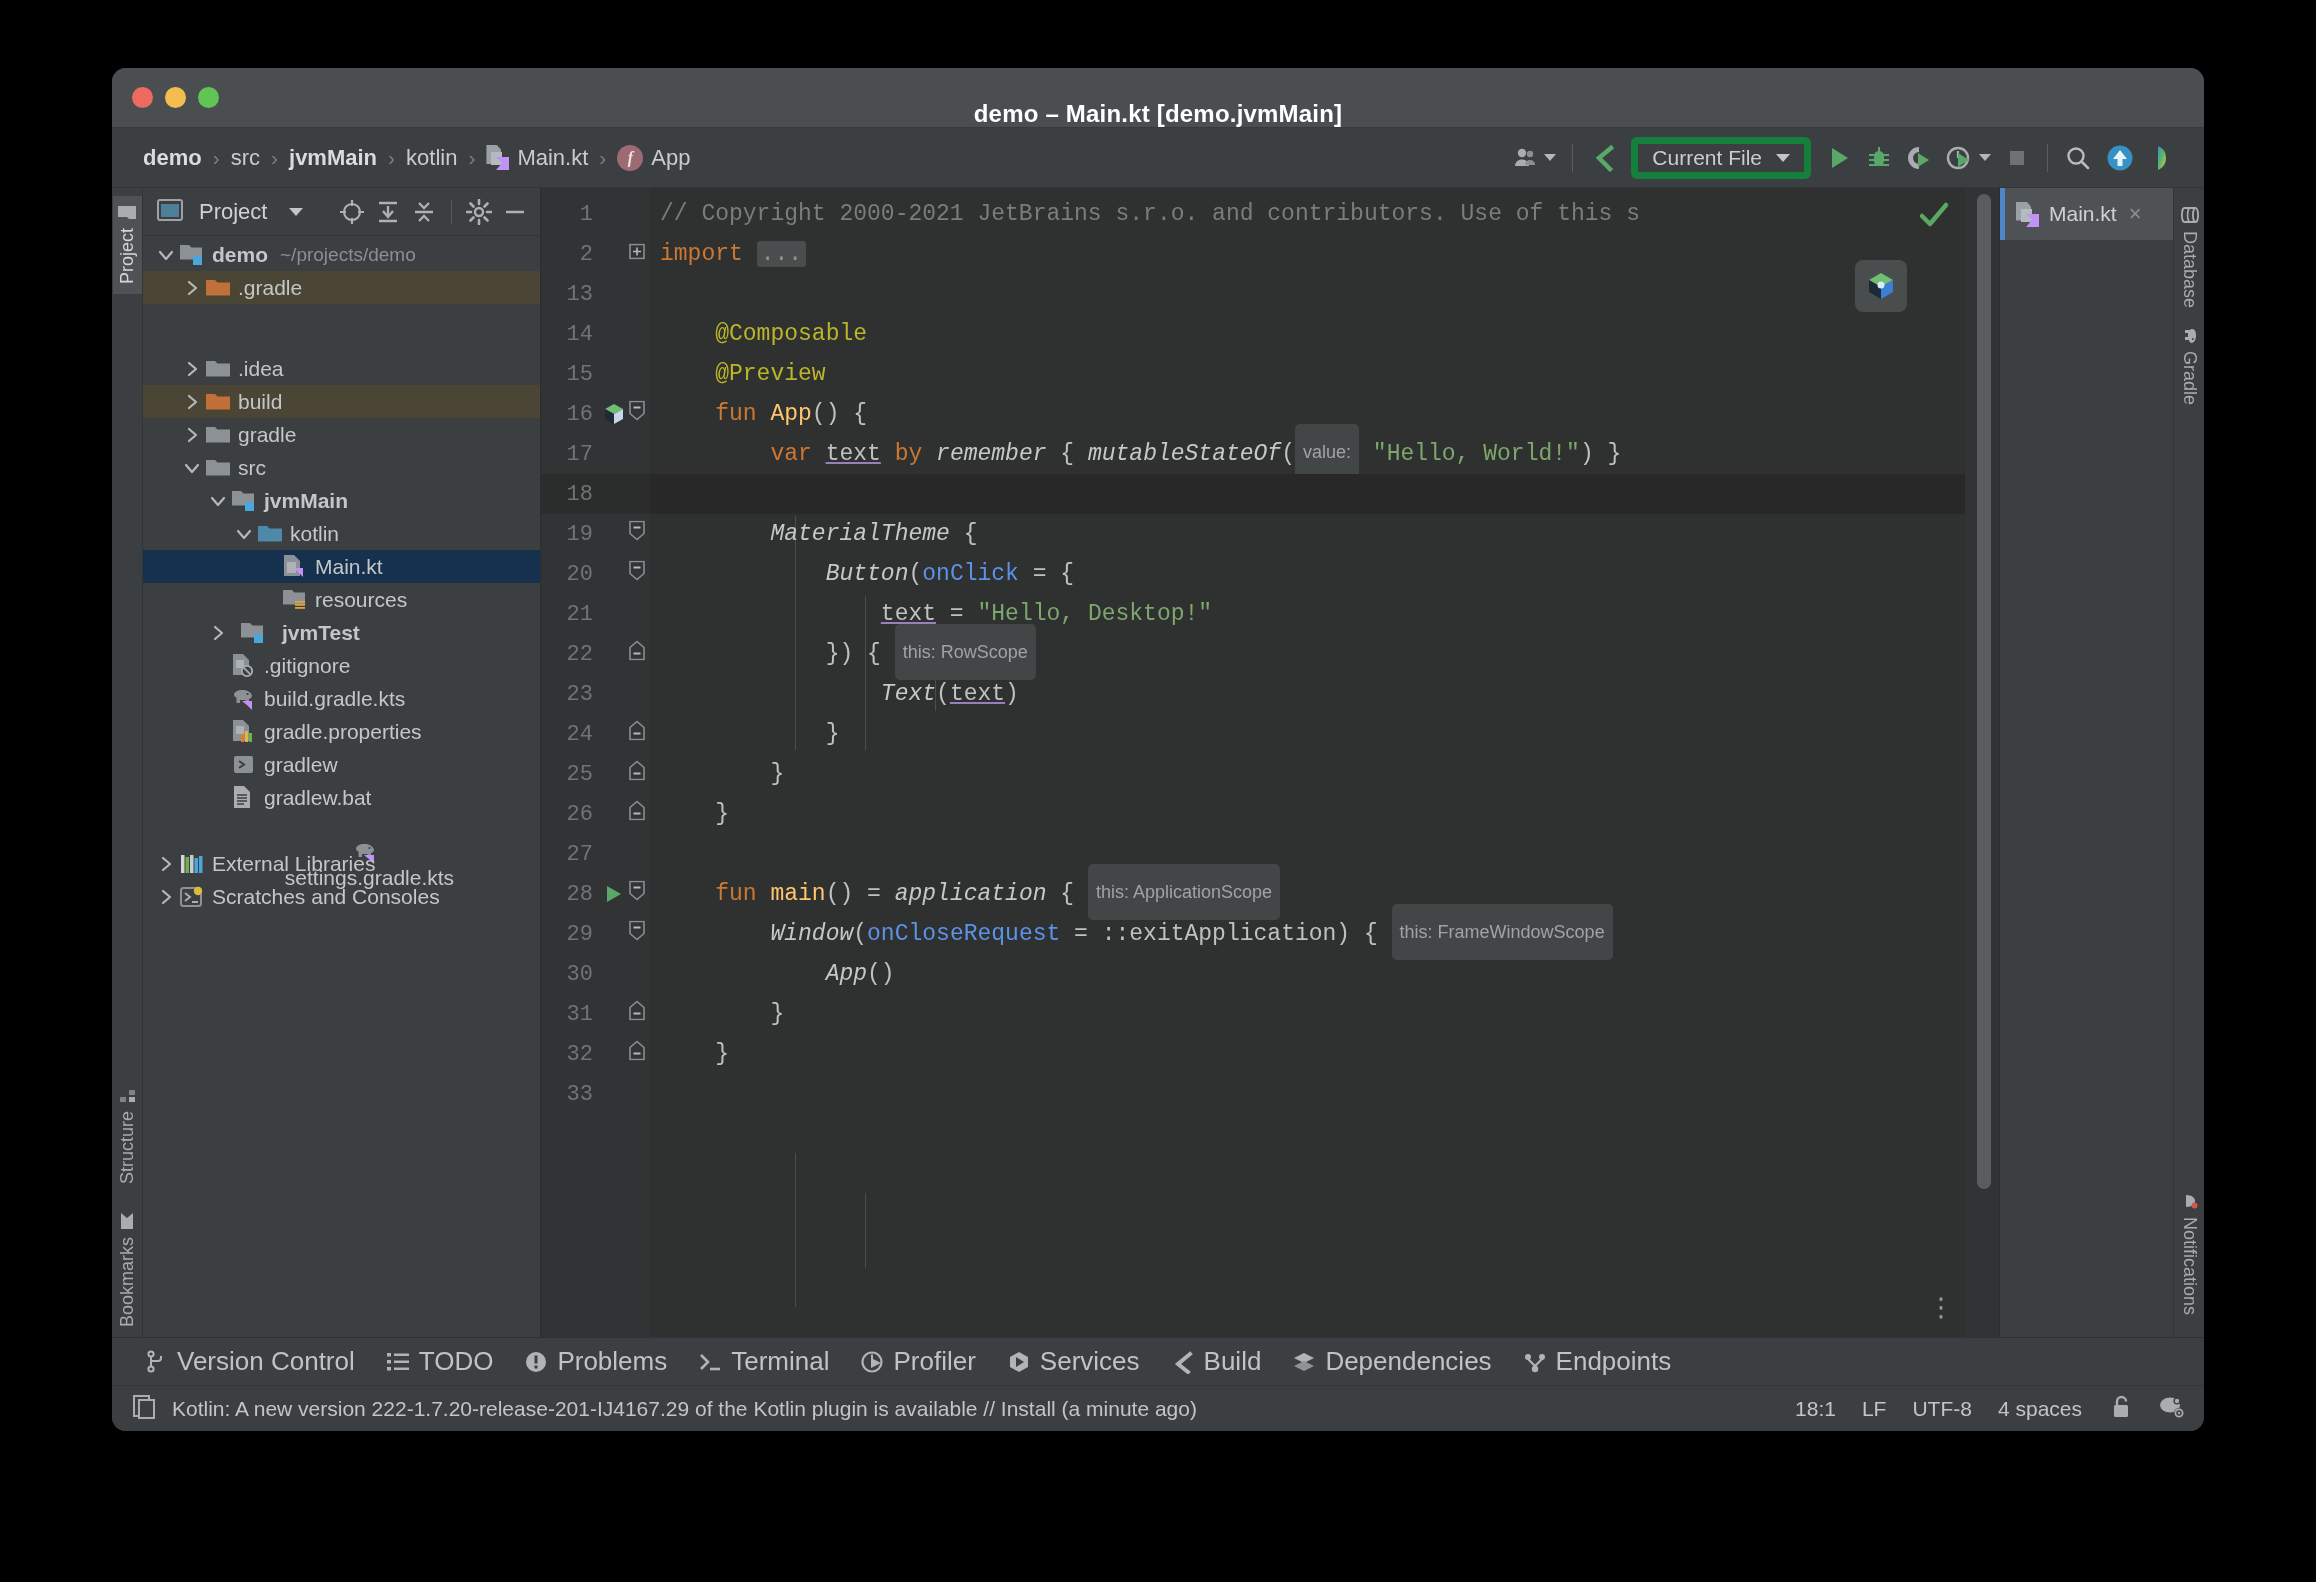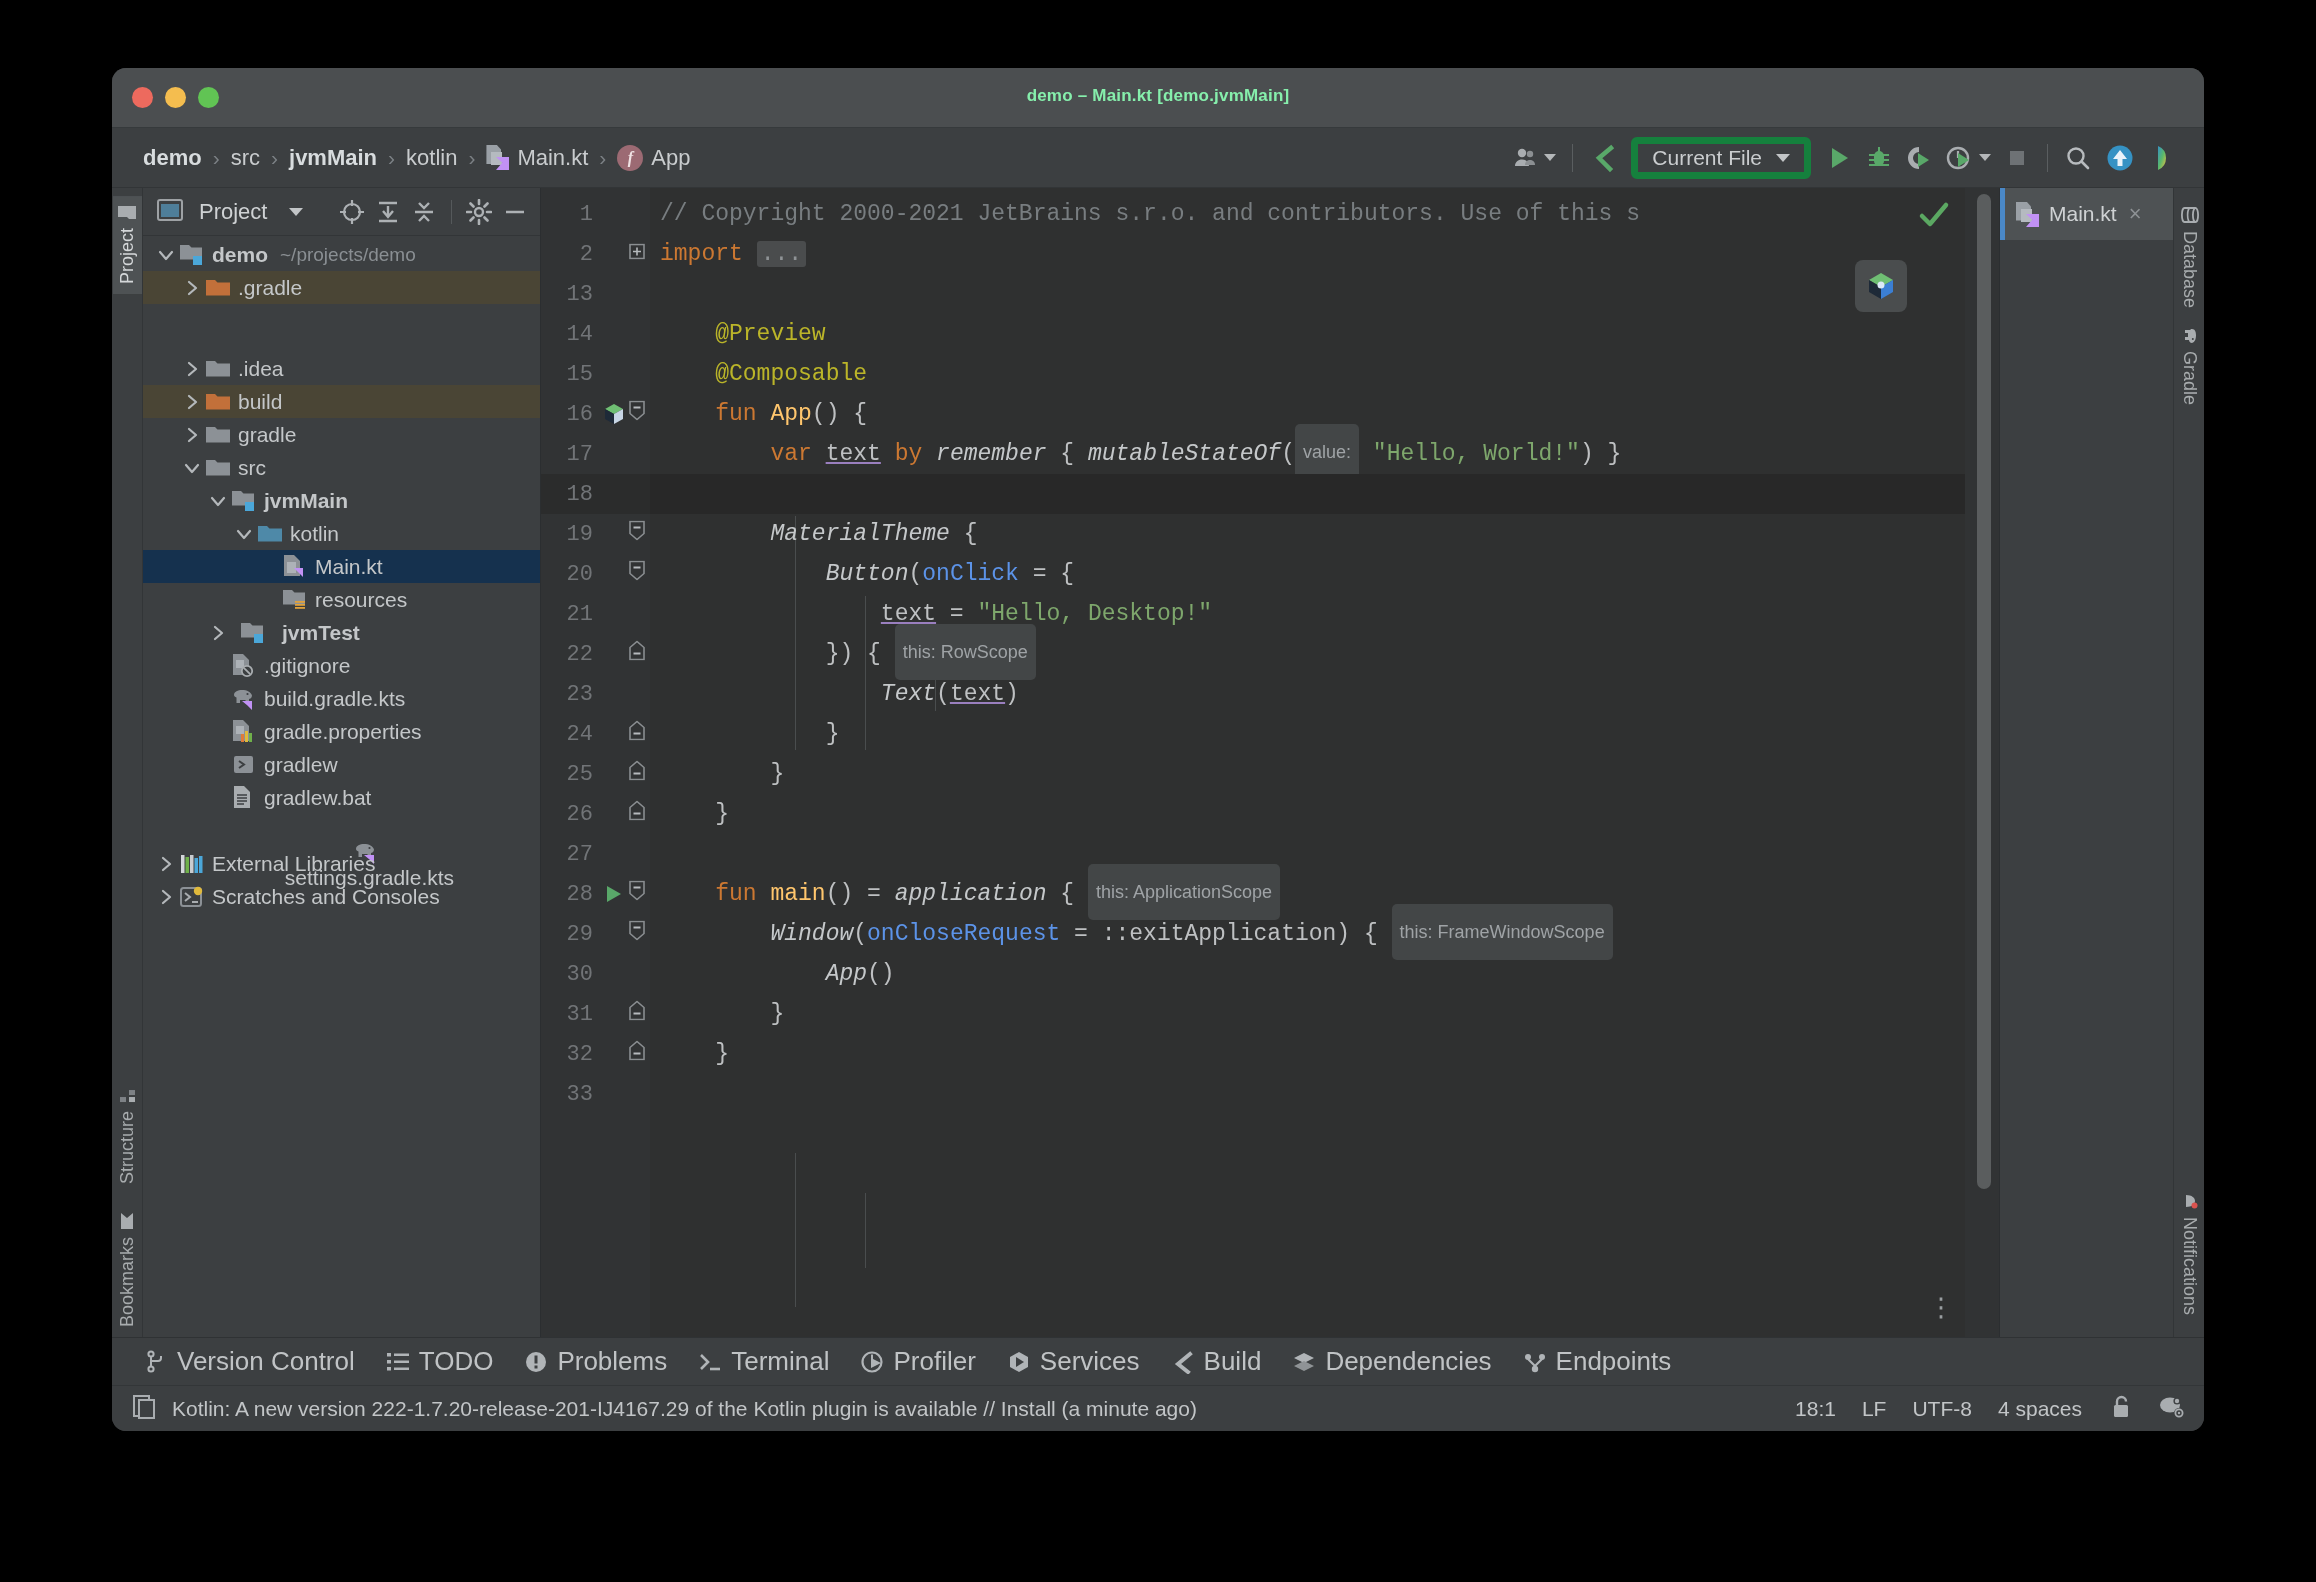--- a/index.html
+++ b/index.html
@@ -30,23 +30,23 @@
     position: relative;
     flex: 0 0 60px;
     border-bottom: 1px solid #363A3C;
   }
   #traffic { position: absolute; left: 20px; top: 19px; display: flex; gap: 12px; }
   .tl { width: 21px; height: 21px; border-radius: 50%; }
   .tl.red { background: #ED6A5E; }
   .tl.yellow { background: #F4BD4F; }
   .tl.green { background: #61C454; }
   #window-title {
-    position: absolute; left: 0; right: 0; top: 18px;
-    text-align: center; font-size: 17px; font-weight: bold;
-    color: #86efac; letter-spacing: 0.2px;
+    position: absolute; left: 0; right: 0; top: 32px;
+    text-align: center; font-size: 24px; font-weight: bold;
+    color: #ffffff; letter-spacing: 0.2px;
   }
 
   
   #navbar {
     height: 60px; flex: 0 0 60px;
     background: #3C3F41;
     display: flex; align-items: center;
     padding: 0 18px 0 24px;
     border-bottom: 1px solid #323537;
   }
@@ -802,22 +802,22 @@
           </div>
         <div id="code">
           <div class="indent-guide" style="left:145px; top:328px; height:234px;"></div>
           <div class="indent-guide" style="left:215px; top:408px; height:154px;"></div>
           <div class="indent-guide" style="left:285px; top:448px; height:75px;"></div>
           <div class="indent-guide" style="left:145px; top:965px; height:154px;"></div>
           <div class="indent-guide" style="left:215px; top:1005px; height:75px;"></div>
         <div class="cline"><span class="t-cmt">// Copyright 2000-2021 JetBrains s.r.o. and contributors. Use of this s</span></div>
             <div class="cline"><span class="t-kw">import </span><span class="foldph">...</span></div>
             <div class="cline"></div>
+            <div class="cline"><span class="t-ann">    @Composable</span></div>
             <div class="cline"><span class="t-ann">    @Preview</span></div>
-            <div class="cline"><span class="t-ann">    @Composable</span></div>
             <div class="cline"><span class="t-plain">    </span><span class="t-kw">fun </span><span class="t-fn">App</span><span class="t-plain">() {</span></div>
             <div class="cline"><span class="t-plain">        </span><span class="t-kw">var </span><span class="t-und">text</span><span class="t-plain"> </span><span class="t-kw">by</span><span class="t-plain"> </span><span class="t-itl">remember</span><span class="t-plain"> { </span><span class="t-itl">mutableStateOf</span><span class="t-plain">(</span><span class="hintbox">value:</span><span class="t-plain"> </span><span class="t-str">"Hello, World!"</span><span class="t-plain">) }</span></div>
             <div class="cline caret"></div>
             <div class="cline"><span class="t-plain">        </span><span class="t-itl">MaterialTheme</span><span class="t-plain"> {</span></div>
             <div class="cline"><span class="t-plain">            </span><span class="t-itl">Button</span><span class="t-plain">(</span><span class="t-prop">onClick</span><span class="t-plain"> = {</span></div>
             <div class="cline"><span class="t-plain">                </span><span class="t-und">text</span><span class="t-plain"> = </span><span class="t-str">"Hello, Desktop!"</span></div>
             <div class="cline"><span class="t-plain">            }) { </span><span class="hintbox">this: RowScope</span></div>
             <div class="cline"><span class="t-plain">                </span><span class="t-itl">Text</span><span class="t-plain">(</span><span class="t-und">text</span><span class="t-plain">)</span></div>
             <div class="cline"><span class="t-plain">            }</span></div>
             <div class="cline"><span class="t-plain">        }</span></div>

